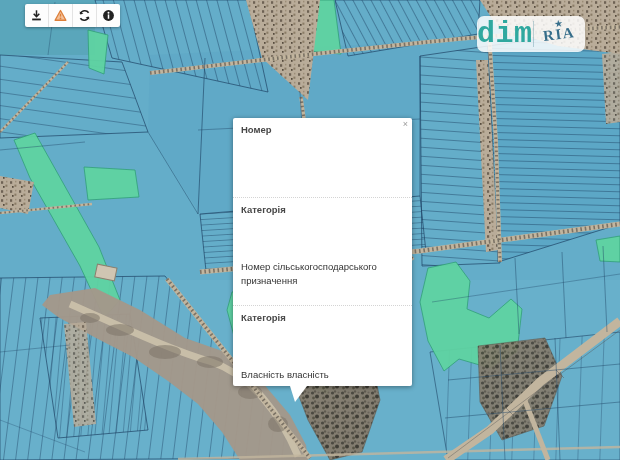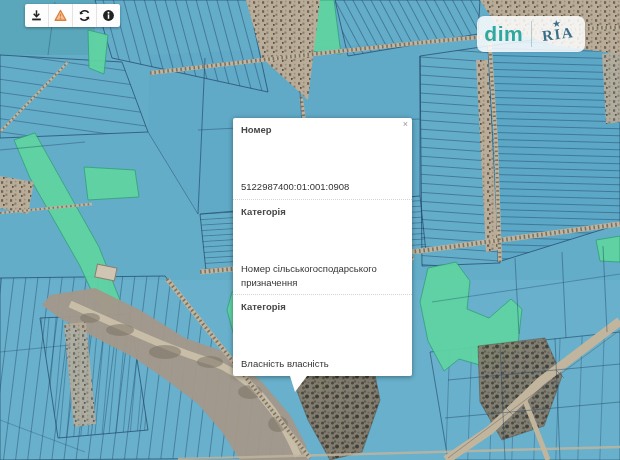--- a/index.html
+++ b/index.html
@@ -12,37 +12,37 @@
     background:#fdfdfd; border-radius:2px; box-shadow:0 1px 3px rgba(0,0,0,.35);
     display:flex; align-items:stretch; z-index:20; }
   .tb-btn { flex:1 1 0; display:flex; align-items:center; justify-content:center;
     border:none; background:transparent; cursor:pointer; padding:0; }
   .tb-btn + .tb-btn { border-left:1px solid #e3e3e3; }
 
   
   .logo { position:absolute; left:477px; top:16px; width:108px; height:36px;
     background:rgba(255,255,255,.84); border-radius:7px; display:flex; align-items:center;
     z-index:20; box-shadow:0 0 2px rgba(0,0,0,.15); }
-  .logo-dim { flex:1; text-align:center; font-size:21px; font-weight:700; line-height:34px;
-    color:var(--logo-teal); letter-spacing:.5px; }
+  .logo-dim { flex:1; text-align:center; font-size:30px; font-weight:700; line-height:34px;
+    color:var(--logo-teal); letter-spacing:.5px;font-family:Liberation Mono, monospace; }
   .logo-sep { width:1px; height:26px; background:rgba(50,120,140,.3); }
   .logo-ria { flex:1; position:relative; text-align:center; }
   .logo-ria-text { display:inline-block; font-size:15px; font-weight:800; letter-spacing:1.5px;
     color:var(--logo-navy); transform:rotate(-7deg); opacity:.88; font-family:"Liberation Serif", serif; }
   .logo-star { position:absolute; left:20px; top:-7px; font-size:10px; color:var(--logo-navy);
     transform:rotate(-7deg); opacity:.88; }
 
   
   .popup { position:absolute; left:233px; top:118px; width:179px; background:var(--popup-bg);
     border-radius:2px; box-shadow:0 1px 5px rgba(0,0,0,.4); z-index:15; font-size:9.5px;
     color:var(--value-color); }
   .popup-close { position:absolute; top:1px; right:4px; font-size:9px; color:#9a9a9a;
     background:none; border:none; cursor:pointer; line-height:10px; }
   .popup-row { display:flex; padding:6px 8px 5px 8px;flex-direction:column; }
-  .popup-row + .popup-row { border-top:1px dotted #d4d4d4; }
+  .popup-row + .popup-row { border-top:1px dotted #d4d4d4;margin-top:12px; }
   .popup-label { flex:0 0 56px; font-weight:bold; color:var(--label-color); }
   .popup-value { flex:1; line-height:1.45; word-wrap:break-word; }
   .popup-tail { position:absolute; left:57px; top:100%; width:0; height:0;
     border-top:16px solid var(--popup-bg); border-left:5px solid transparent;
     border-right:12px solid transparent; }
 </style>
 </head>
 <body>
 
 <div id="app">
@@ -237,21 +237,20 @@
     <span class="logo-ria">
       <span class="logo-star">★</span>
       <span class="logo-ria-text">RIA</span>
     </span>
   </div>
 
   <div class="popup">
     <button class="popup-close">×</button>
     <div class="popup-row">
       <span class="popup-label">Номер</span>
-      <span class="popup-value">5122987400:01:001:0908</span>
     </div>
     <div class="popup-row">
       <span class="popup-label">Категорія</span>
       <span class="popup-value">Номер сільськогосподарського призначення</span>
     </div>
     <div class="popup-row">
       <span class="popup-label">Категорія</span>
       <span class="popup-value">Власність власність</span>
     </div>
     <div class="popup-tail"></div>

